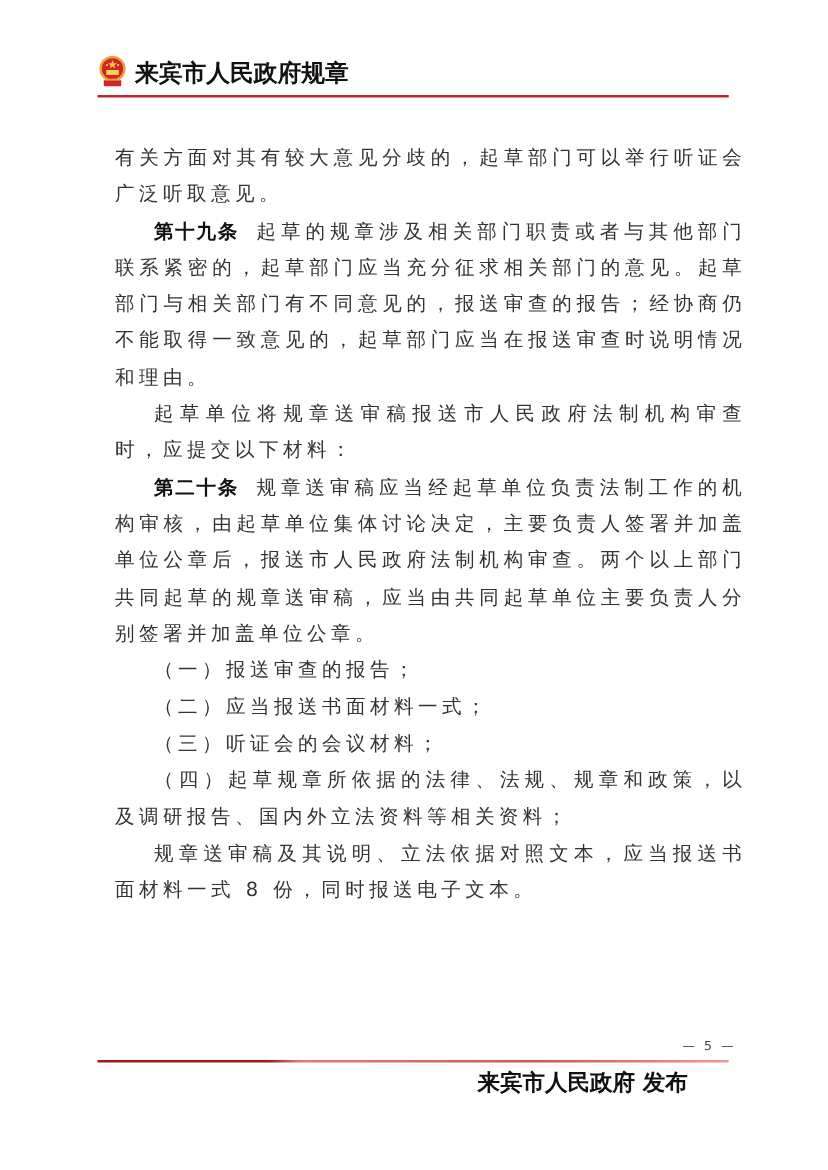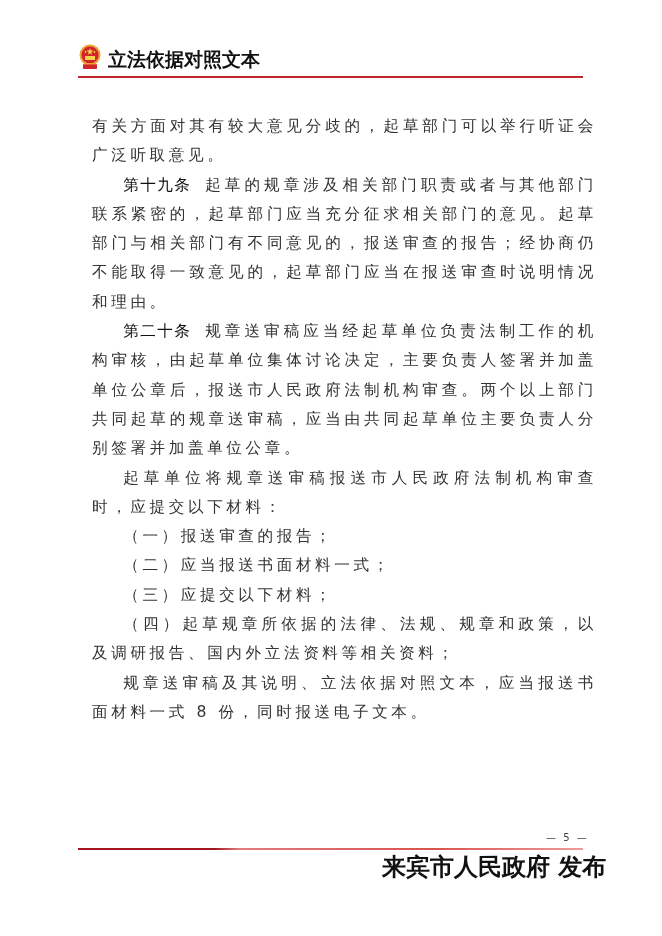--- a/index.html
+++ b/index.html
@@ -24,63 +24,63 @@
       position: absolute; left: 0; top: 32px; width: 505px; height: 1.5px; background: #c0272d;
     }
     .content {
       position: absolute; left: 92px; top: 112px; width: 505px;
       font-size: 15.6px; line-height: 29.3px; letter-spacing: 3.6px;
       font-family: "DejaVu Sans", "Liberation Sans", sans-serif; color: #333333;
     }
     .para { margin: 0; text-align: justify; }
     .indent { text-indent: 2em; }
     .article-no {
-      font-weight: normal; color: #111111; letter-spacing: 1px; margin-right: 14px;
+      font-weight: bold; color: #111111; letter-spacing: 1px; margin-right: 14px;
     }
     .footer-pagenum {
       position: absolute; left: 546px; top: 832px; font-size: 10px; color: #444;
       font-family: "DejaVu Sans", "Liberation Sans", sans-serif; letter-spacing: 2px; white-space: nowrap;
     }
     .footer-line {
       position: absolute; left: 78px; top: 848px; width: 505px; height: 1.5px;
       background: linear-gradient(to right, #a3161f 0%, #a3161f 27%, #e07b80 32%, #d9534f 70%, #ef9a9a 100%);
     }
     .footer-publisher {
       position: absolute; left: 382px; top: 854px;
-      font-weight: bold; font-size: 24px; line-height: 26px; color: #111111; white-space: nowrap;
+      font-weight: bold; font-size: 18px; line-height: 26px; color: #111111; white-space: nowrap;
       font-family: "DejaVu Serif", "Liberation Serif", serif;
     }
   </style>
 </head>
 <body>
 
 <div class="header">
   <span class="emblem">
     <svg width="24" height="28" viewBox="0 0 24 28">
       <circle cx="12" cy="11" r="10.5" fill="#e8a33a"></circle>
       <circle cx="12" cy="11" r="8.5" fill="#d1232a"></circle>
       <polygon points="12,4 12.9,6.6 15.6,6.6 13.4,8.2 14.2,10.8 12,9.2 9.8,10.8 10.6,8.2 8.4,6.6 11.1,6.6" fill="#f6d34a"></polygon>
       <circle cx="7.5" cy="8" r="0.9" fill="#f6d34a"></circle>
       <circle cx="16.5" cy="8" r="0.9" fill="#f6d34a"></circle>
       <rect x="7" y="12" width="10" height="4" fill="#f6d34a"></rect>
       <rect x="5" y="20" width="14" height="5" rx="1" fill="#d1232a"></rect>
       <rect x="6" y="19" width="12" height="1.5" fill="#e8a33a"></rect>
     </svg>
   </span>
-  <span class="header-title">立法依据对照文本</span>
+  <span class="header-title">来宾市人民政府规章</span>
   <div class="header-line"></div>
 </div>
 
 <div class="content">
   <p class="para"><span>有关方面对其有较大意见分歧的，起草部门可以举行听证会广泛听取意见。</span></p>
   <p class="para indent"><span class="article-no">第十九条</span><span>起草的规章涉及相关部门职责或者与其他部门联系紧密的，起草部门应当充分征求相关部门的意见。起草部门与相关部门有不同意见的，报送审查的报告；经协商仍不能取得一致意见的，起草部门应当在报送审查时说明情况和理由。</span></p>
+  <p class="para indent"><span>起草单位将规章送审稿报送市人民政府法制机构审查时，应提交以下材料：</span></p>
   <p class="para indent"><span class="article-no">第二十条</span><span>规章送审稿应当经起草单位负责法制工作的机构审核，由起草单位集体讨论决定，主要负责人签署并加盖单位公章后，报送市人民政府法制机构审查。两个以上部门共同起草的规章送审稿，应当由共同起草单位主要负责人分别签署并加盖单位公章。</span></p>
-  <p class="para indent"><span>起草单位将规章送审稿报送市人民政府法制机构审查时，应提交以下材料：</span></p>
   <p class="para indent"><span>（一）报送审查的报告；</span></p>
   <p class="para indent"><span>（二）应当报送书面材料一式；</span></p>
-  <p class="para indent"><span>（三）应提交以下材料；</span></p>
+  <p class="para indent"><span>（三）听证会的会议材料；</span></p>
   <p class="para indent"><span>（四）起草规章所依据的法律、法规、规章和政策，以及调研报告、国内外立法资料等相关资料；</span></p>
   <p class="para indent"><span>规章送审稿及其说明、立法依据对照文本，应当报送书面材料一式 8 份，同时报送电子文本。</span></p>
 </div>
 
 <div class="footer-pagenum">— 5 —</div>
 <div class="footer-line"></div>
 <div class="footer-publisher">来宾市人民政府 发布</div>
 
 </body></html>

